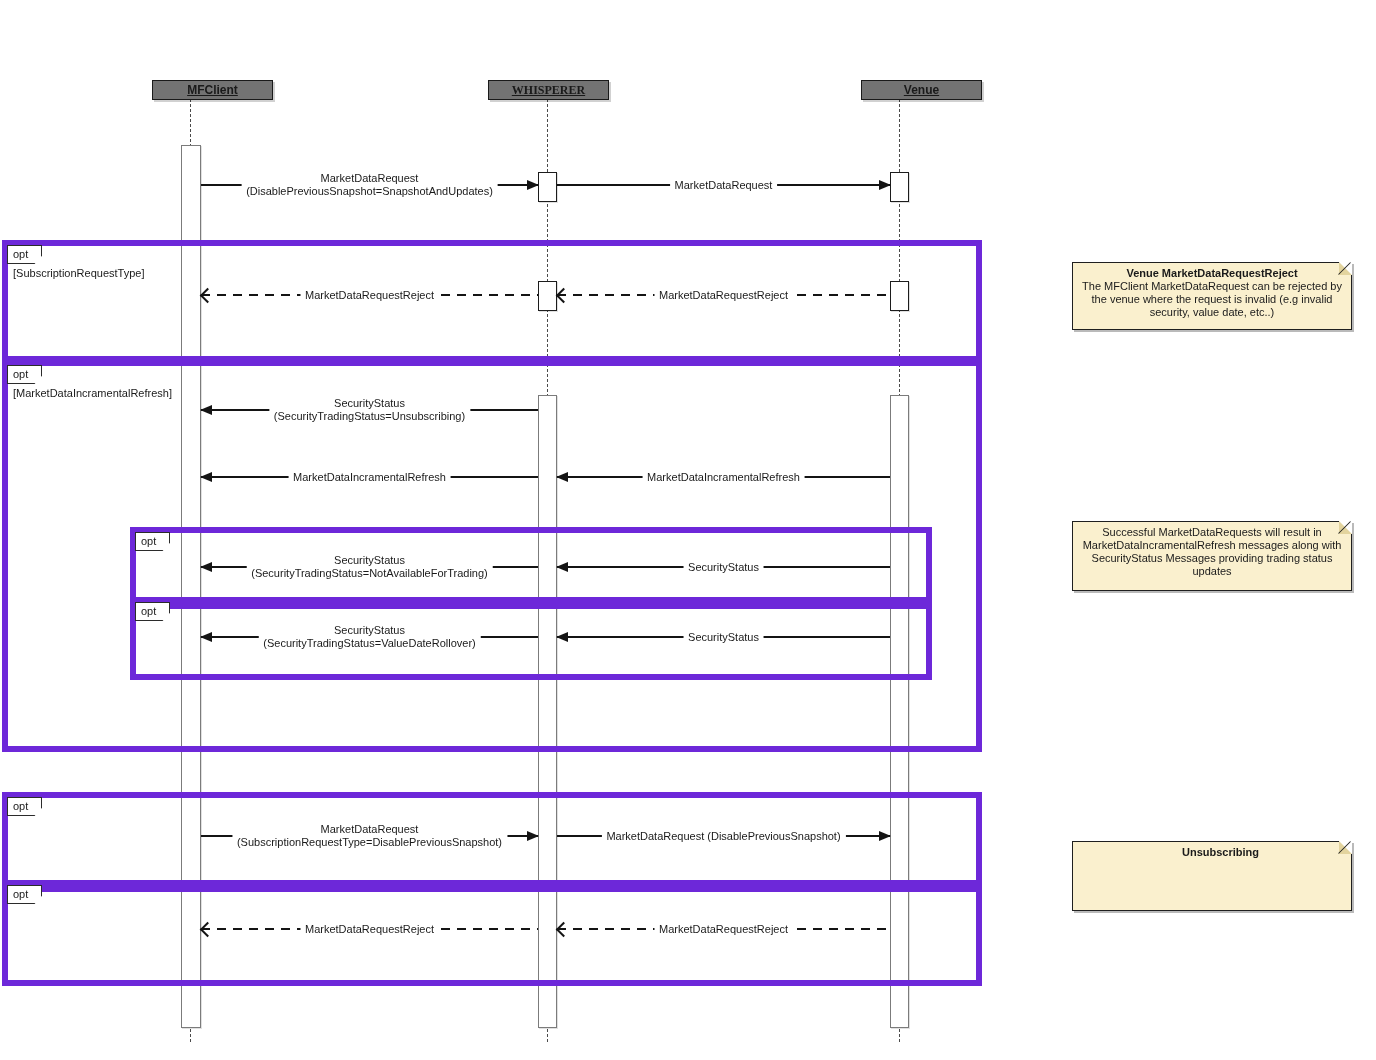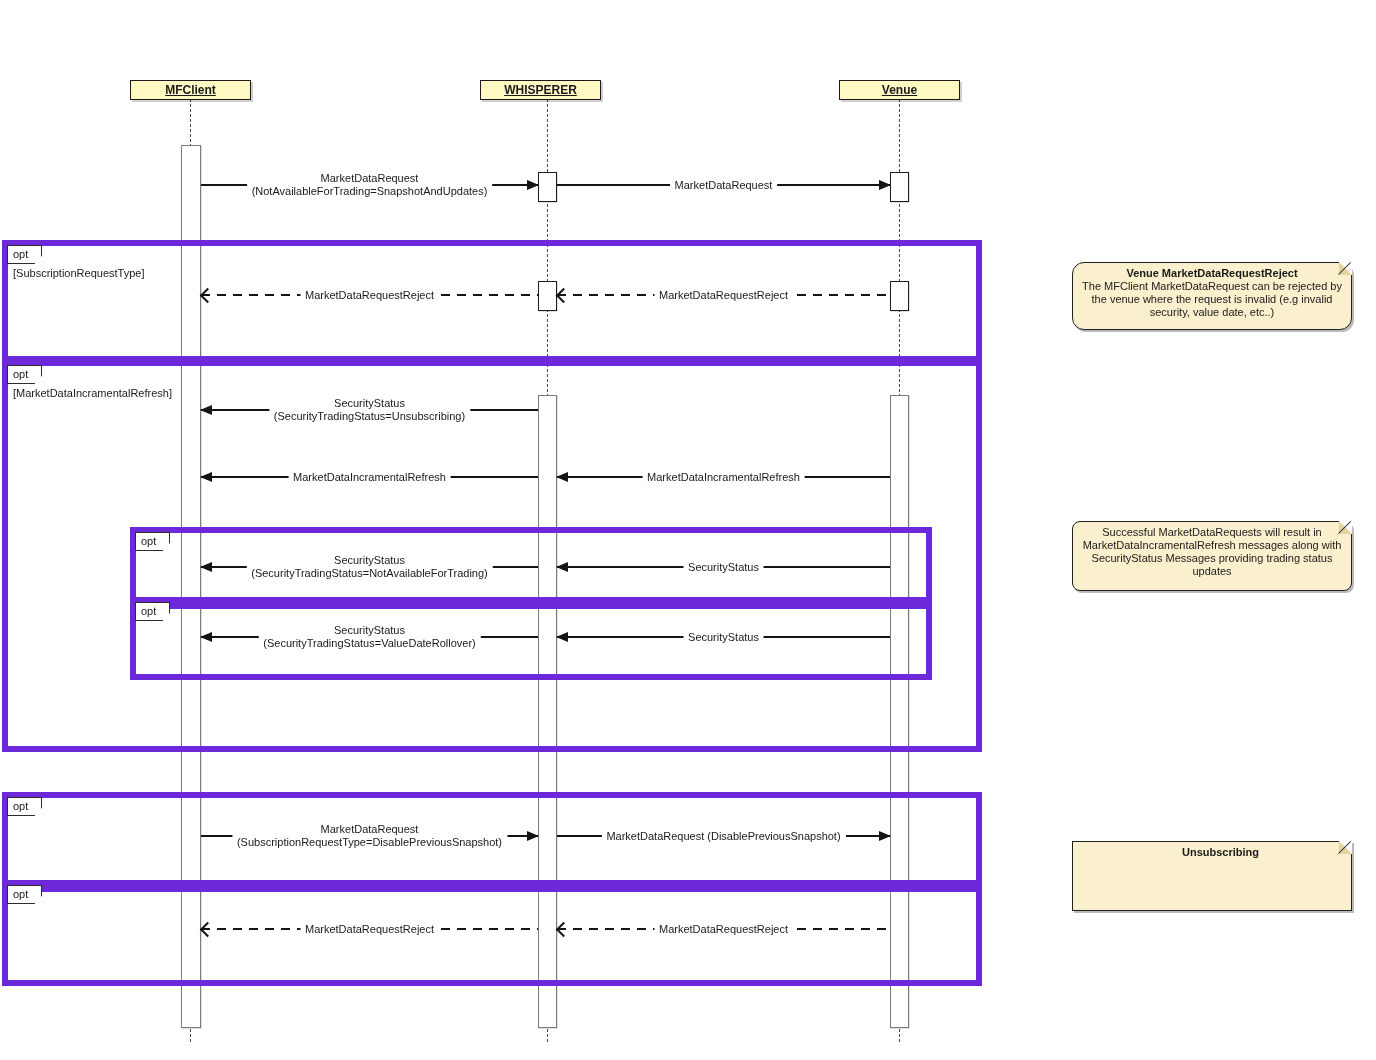--- a/index.html
+++ b/index.html
@@ -4,23 +4,23 @@
 <style>
   html,body{margin:0;padding:0;background:#ffffff;}
   .canvas{
     position:relative;width:1376px;height:1060px;background:#ffffff;overflow:hidden;
     font-family:"Liberation Sans", sans-serif;color:#1a1a1a;
   }
   
   .life{position:absolute;width:0;border-left:1px dashed #4a4a4a;z-index:1;}
   
   .phead{
-    position:absolute;height:18px;background:#fef9c3;border:1px solid #1a1a1a;
+    position:absolute;height:18px;background:#737373;border:1px solid #1a1a1a;
     box-shadow:2px 2px 0 rgba(0,0,0,0.18);z-index:6;
-    display:flex;align-items:center;justify-content:center;
+    display:flex;align-items:center;justify-content:center;margin-left:22px;
   }
   .phead span{font-size:12px;font-weight:bold;text-decoration:underline;white-space:nowrap;}
   
   .act{position:absolute;background:#fff;z-index:2;box-shadow:1px 1px 0 rgba(0,0,0,0.12);}
   .act.black{border:1px solid #1c1c1c;}
   .act.gray{border:1px solid #7b7b7b;}
   
   .frag{position:absolute;border:6px solid #6d28d9;z-index:3;}
   .frag-tag{
     position:absolute;top:-1px;left:-1px;background:#fff;border:1px solid #2b2b2b;
@@ -66,21 +66,21 @@
 
 <div class="canvas">
 
   <div class="life" style="left:190px;top:99px;height:943px;"></div>
   <div class="life" style="left:547px;top:99px;height:943px;"></div>
   <div class="life" style="left:899px;top:99px;height:943px;"></div>
 
   <div class="phead" style="left:130px;top:80px;width:119px;">
     <span>MFClient</span>
   </div>
-  <div class="phead" style="left:480px;top:80px;width:119px;">
+  <div class="phead" style="left:466px;top:80px;width:119px;font-family:Liberation Serif, serif;">
     <span>WHISPERER</span>
   </div>
   <div class="phead" style="left:839px;top:80px;width:119px;">
     <span>Venue</span>
   </div>
 
   <div class="act gray" style="left:181px;top:145px;width:18px;height:881px;"></div>
   <div class="act black" style="left:538px;top:172px;width:17px;height:28px;"></div>
   <div class="act black" style="left:538px;top:281px;width:17px;height:28px;"></div>
   <div class="act gray" style="left:538px;top:395px;width:17px;height:631px;"></div>
@@ -107,21 +107,21 @@
   </div>
   <div class="frag" style="left:2px;top:880px;width:968px;height:94px;">
     <div class="frag-tag">opt</div>
   </div>
 
   <div class="msg" style="left:201px;top:185px;width:337px;">
     <div class="ln"></div>
     <div class="ah-r"></div>
     <div class="mlabel">
       <span>MarketDataRequest</span>
-      <span>(NotAvailableForTrading=SnapshotAndUpdates)</span>
+      <span>(DisablePreviousSnapshot=SnapshotAndUpdates)</span>
     </div>
   </div>
 
   <div class="msg" style="left:557px;top:185px;width:333px;">
     <div class="ln"></div>
     <div class="ah-r"></div>
     <div class="mlabel">
       <span>MarketDataRequest</span>
     </div>
   </div>
@@ -227,25 +227,25 @@
   </div>
 
   <div class="msg" style="left:201px;top:929px;width:337px;">
     <div class="ln dash"></div>
     <div class="ah-ol"></div>
     <div class="mlabel">
       <span>MarketDataRequestReject</span>
     </div>
   </div>
 
-  <div class="note" style="left:1072px;top:262px;width:280px;min-height:68px;border-radius:12px;">
+  <div class="note" style="left:1072px;top:262px;width:280px;min-height:68px;">
     <div class="note-title">Venue MarketDataRequestReject</div>
     <div class="note-body">The MFClient MarketDataRequest can be rejected by the venue where the request is invalid (e.g invalid security, value date, etc..)</div>
   </div>
-  <div class="note" style="left:1072px;top:521px;width:280px;min-height:70px;border-radius:8px;">
+  <div class="note" style="left:1072px;top:521px;width:280px;min-height:70px;">
     <div class="note-title"></div>
     <div class="note-body">Successful MarketDataRequests will result in MarketDataIncramentalRefresh messages along with SecurityStatus Messages providing trading status updates</div>
   </div>
   <div class="note" style="left:1072px;top:841px;width:280px;min-height:70px;padding-left:25px;">
     <div class="note-title">Unsubscribing</div>
   </div>
 
 </div>
 
 </body></html>

